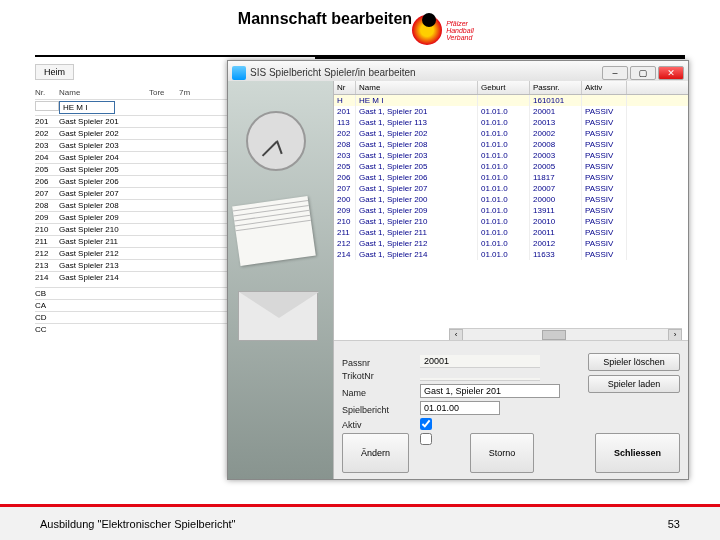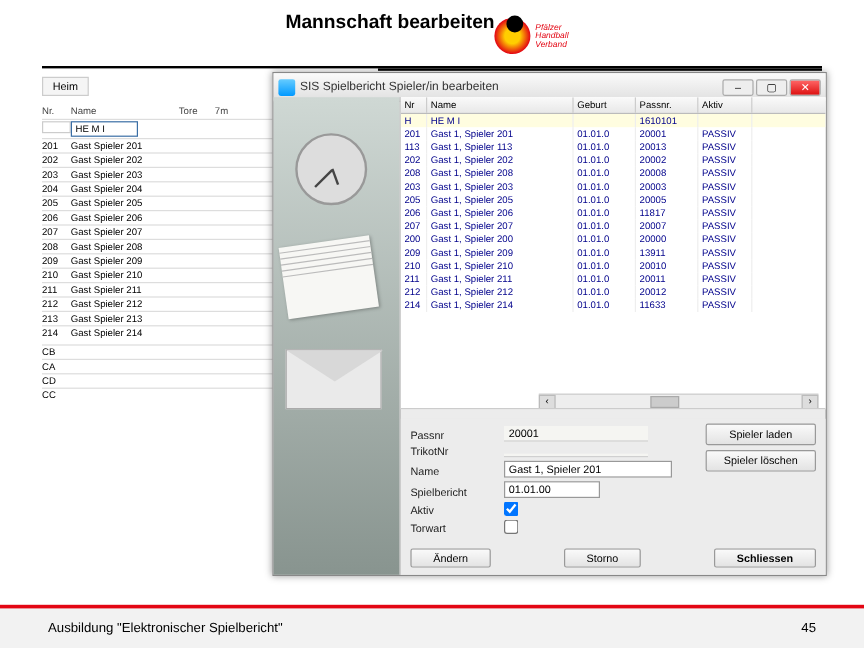--- a/index.html
+++ b/index.html
@@ -82,21 +82,21 @@
 
 .form { position: absolute; left: 106px; right: 0; top: 268px; bottom: 0; padding: 6px 8px 34px 8px; background: #ececec; }
 .frow { display: flex; align-items: flex-end; margin-bottom: 3px; font-size: 9px; }
 .frow label { width: 78px; color: #222; }
 .frow .val { background: #f5f5f2; padding: 1px 4px; width: 120px; font-size: 9px; border-bottom: 1px solid #d0d0d0; }
 .frow .in { border: 1px solid #999; background: #fff; padding: 1px 3px; width: 140px; font-size: 9px; }
 .frow input[type=checkbox] { width: 12px; height: 12px; }
 .form .side-btns { position: absolute; right: 8px; top: 4px; }
 .side-btns button, .bottom-btns button { font-size: 9px; padding: 3px 8px; background: linear-gradient(#fafafa,#e3e3e3); border: 1px solid #999; border-radius: 2px; margin-bottom: 4px; display:block; width: 92px; }
 .bottom-btns { position: absolute; bottom: 6px; left: 8px; right: 8px; display: flex; justify-content: space-between; gap: 6px; }
-.bottom-btns button { width: auto; flex: 0 0 auto; padding: 2px 18px; margin: 0; }
+.bottom-btns button { width: auto; flex: 0 0 auto; padding: 14px 18px; margin: 0; }
 .bottom-btns .pri { font-weight: bold; }
 
 .footer { position: absolute; bottom: 0; left: 0; right: 0; height: 36px; border-top: 3px solid #e30613; background: #f2f2f2; display: flex; align-items: center; justify-content: space-between; padding: 0 40px; font-size: 11px; }
 </style>
 </head>
 <body>
 
 <div class="header">
   <h1>Mannschaft bearbeiten</h1>
   <div class="logo">
@@ -371,22 +371,22 @@
           </div>
         <div class="scroll-ind">
           <div class="sl">‹</div>
           <div class="st"></div>
           <div class="sr">›</div>
         </div>
       </div>
 
       <div class="form">
         <div class="side-btns">
+          <button>Spieler löschen</button>
           <button>Spieler laden</button>
-          <button>Spieler löschen</button>
         </div>
         <div class="frow">
             <label>Passnr</label>
             <span class="val">20001</span>
           </div>
         <div class="frow">
             <label>TrikotNr</label>
             <span class="val"></span>
           </div>
         <div class="frow">
@@ -412,14 +412,14 @@
           <button class="pri">Schliessen</button>
         </div>
       </div>
     </div>
   </div>
 
 </div>
 
 <div class="footer">
   <span>Ausbildung "Elektronischer Spielbericht"</span>
-  <span>45</span>
+  <span>53</span>
 </div>
 
 </body></html>

